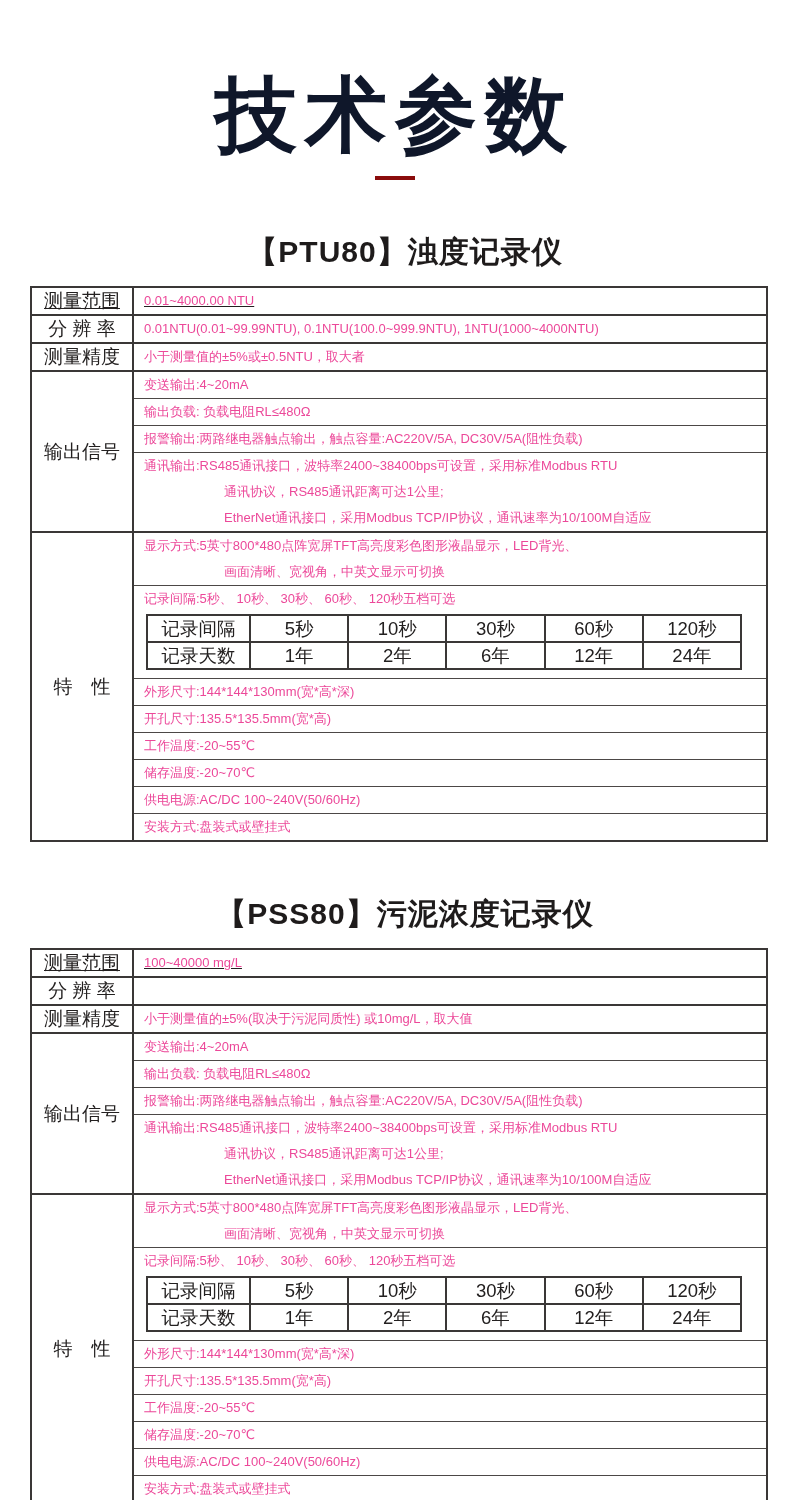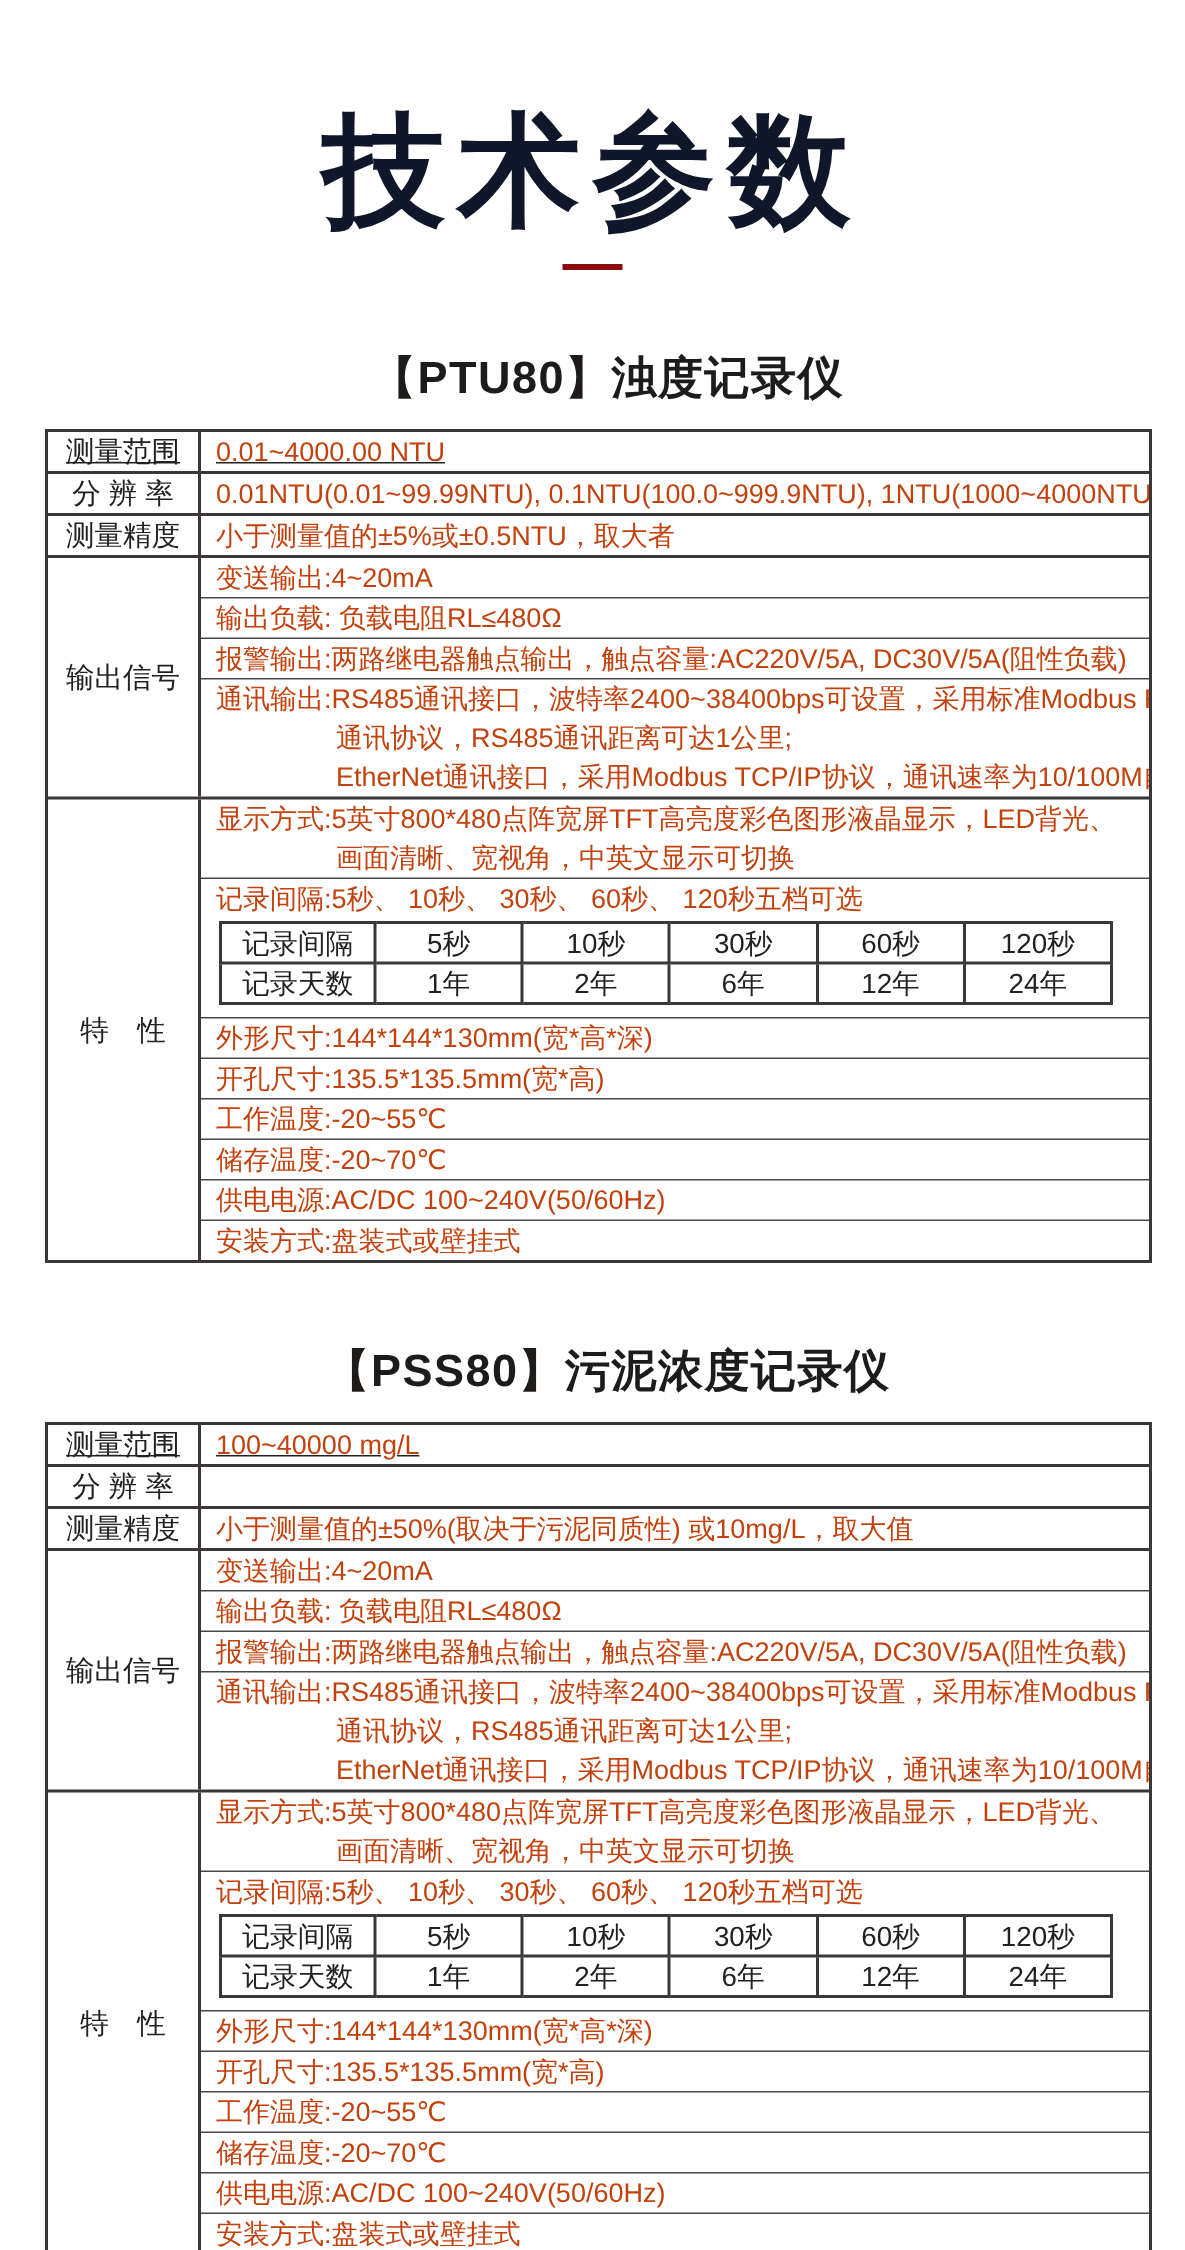--- a/index.html
+++ b/index.html
@@ -13,21 +13,21 @@
     color:#1e1b1b;letter-spacing:1px;padding-left:20px;}
   .spec-table{margin:0 22px 0 30px;border:2px solid #3a3736;background:#fff;}
   .mrow{display:flex;border-top:2px solid #3a3736;}
   .mrow:first-child{border-top:none;text-decoration:underline;}
   .lbl{flex:0 0 100px;width:100px;border-right:2px solid #3a3736;display:flex;
     align-items:center;justify-content:center;font-size:19px;color:#232020;
     text-align:center;white-space:pre;}
   .content{flex:1;min-width:0;overflow:hidden;}
   .sub{border-top:1px solid #4c4846;padding-left:10px;}
   .sub:first-child{border-top:none;}
-  .line{font-size:18px;line-height:26px;white-space:nowrap;color:#c2410c;}
+  .line{font-size:13px;line-height:26px;white-space:nowrap;color:#ec4899;}
   .line.cont{padding-left:80px;}
   .rec-sub{padding-bottom:8px;}
   table.inner{border-collapse:collapse;table-layout:fixed;width:calc(100% - 26px);
     margin:2px 0 0 2px;}
   table.inner td{border:2px solid #3a3736;text-align:center;font-size:18.5px;
     height:25px;padding:0;color:#232020;}
   table.inner td.c0{width:17%;}
 </style>
 </head>
 <body>
@@ -156,21 +156,21 @@
       </div>
 
       <div class="mrow">
         <div class="lbl">分 辨 率</div>
       </div>
 
       <div class="mrow">
         <div class="lbl">测量精度</div>
         <div class="content">
           <div class="sub">
-            <div class="line">小于测量值的±50%(取决于污泥同质性) 或10mg/L，取大值</div>
+            <div class="line">小于测量值的±5%(取决于污泥同质性) 或10mg/L，取大值</div>
           </div>
         </div>
       </div>
 
       <div class="mrow">
         <div class="lbl">输出信号</div>
         <div class="content">
           <div class="sub">
             <div class="line">变送输出:4~20mA</div>
           </div>

